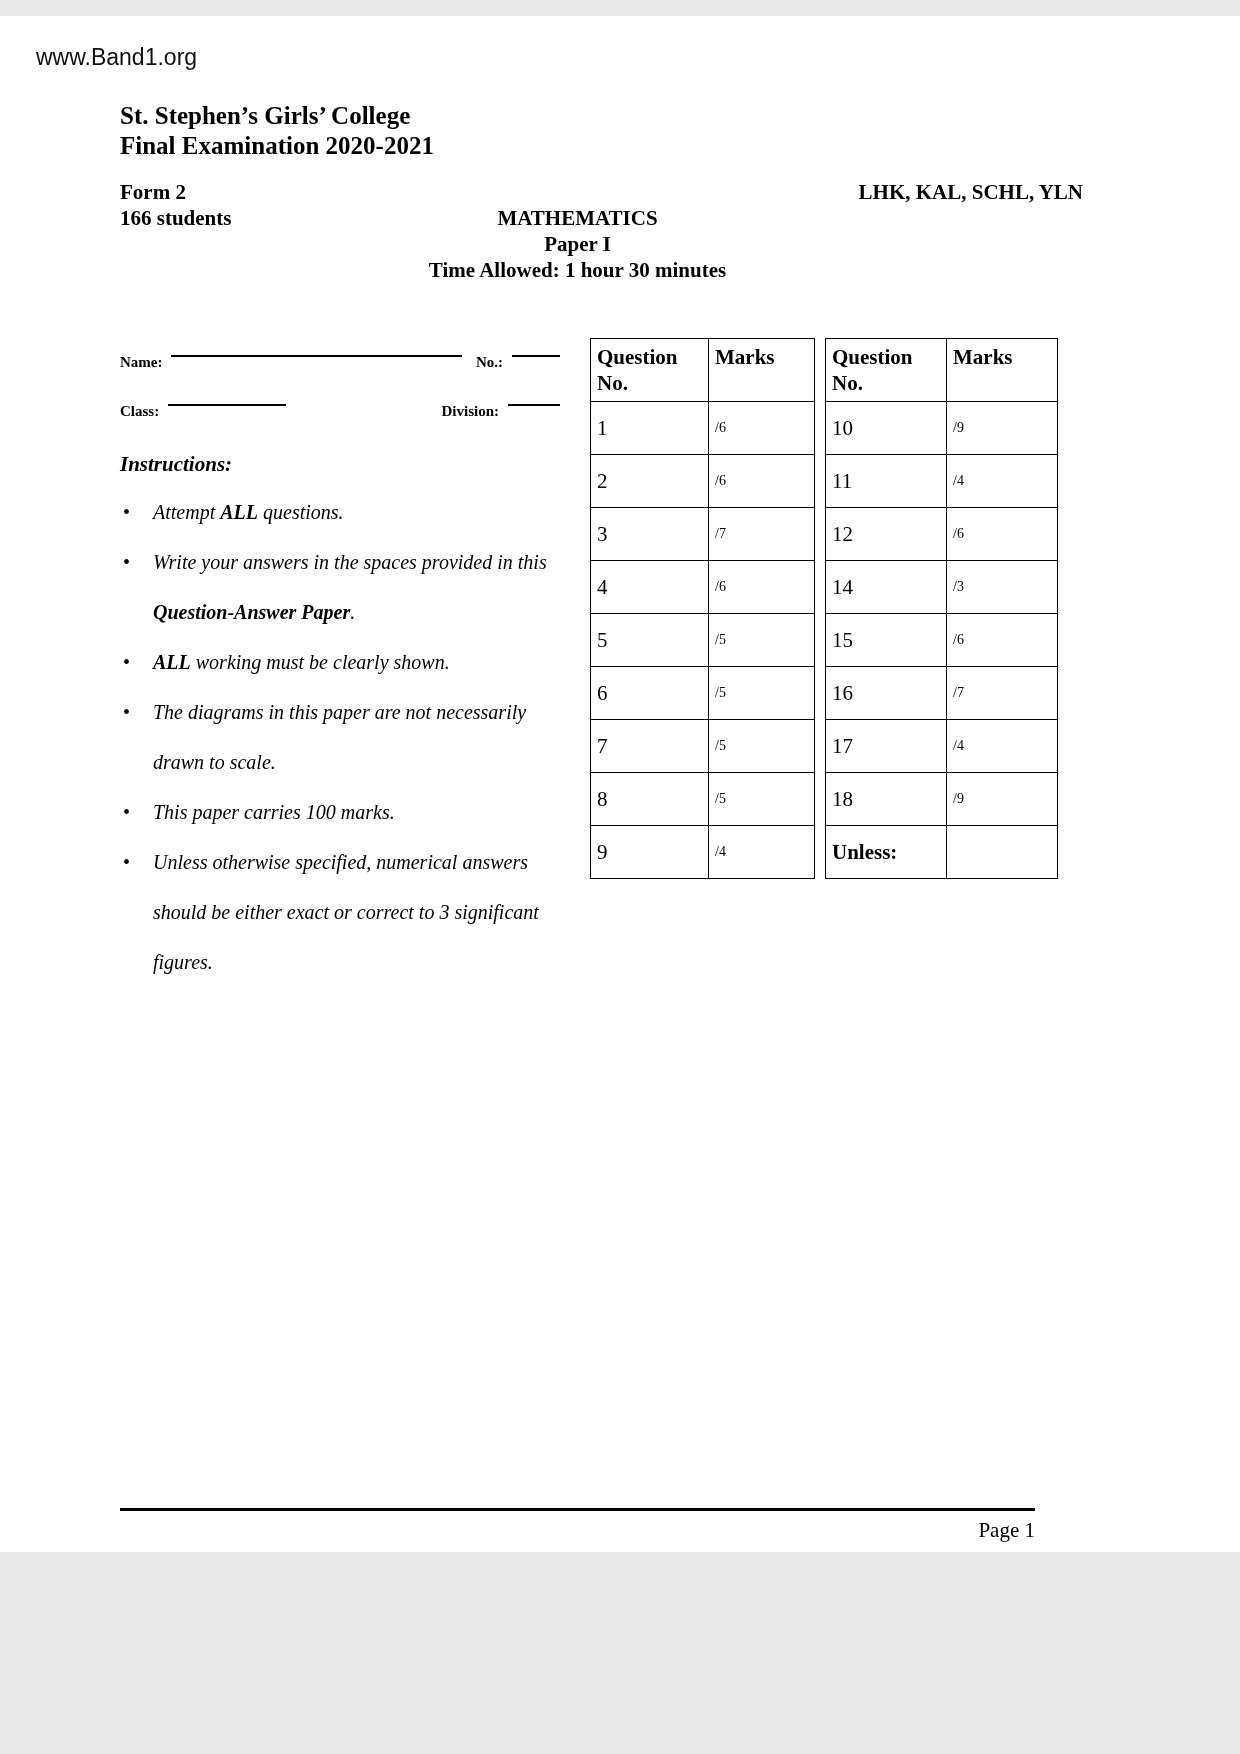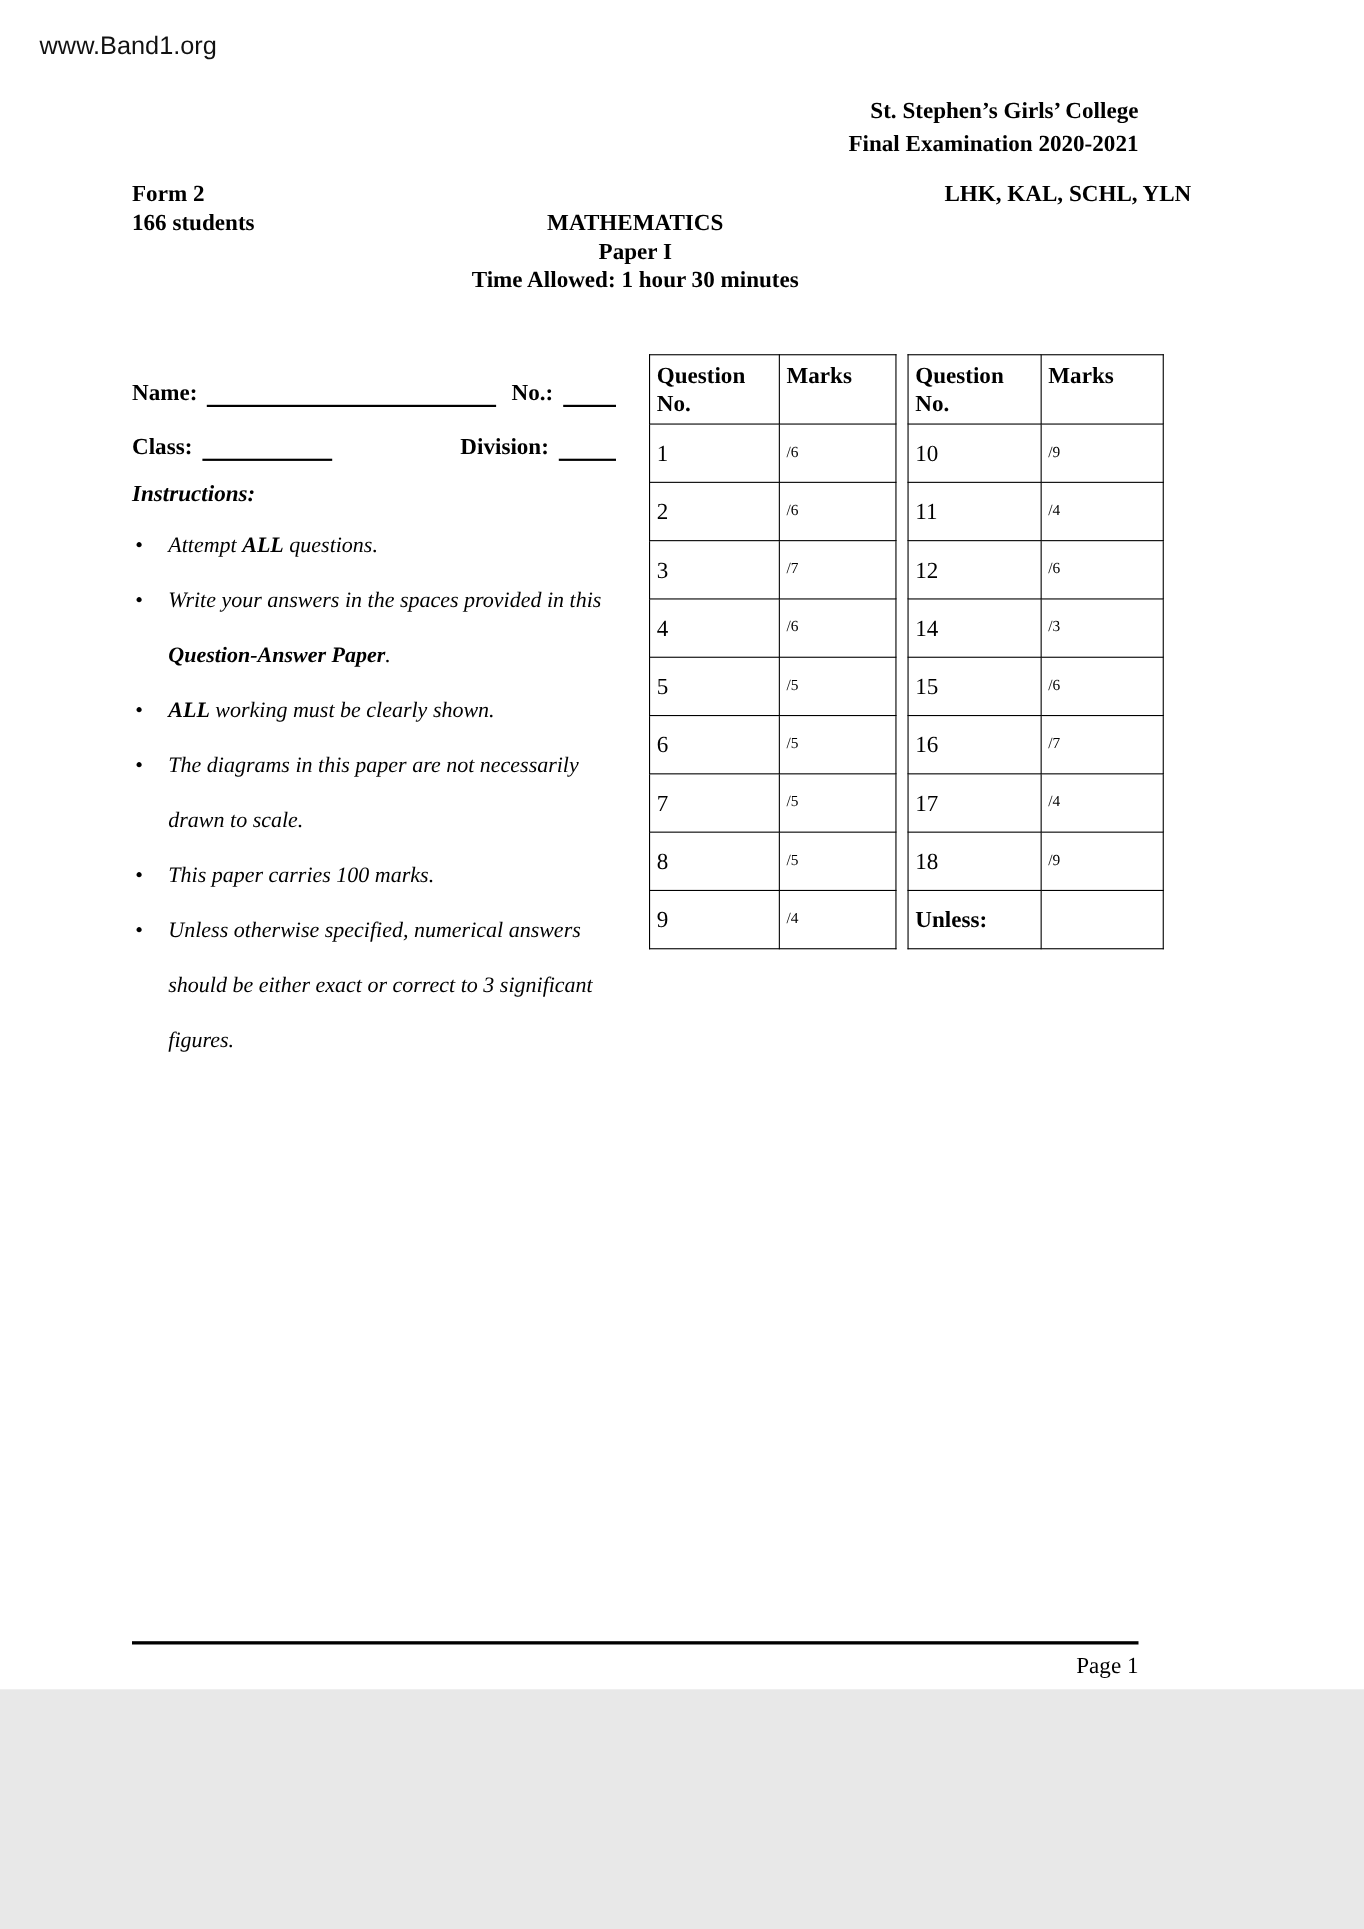--- a/index.html
+++ b/index.html
@@ -2,53 +2,53 @@
 <html><head>
 <meta charset="utf-8">
 <style>
   html,body { margin:0; padding:0; background:#e8e8e8; }
   .page {
     position:relative;
     width:1240px; height:1536px;
     background:#ffffff;
     font-family:"Liberation Serif", serif;
     color:#000;
-    margin:0 auto;
+    margin:16px auto;
     overflow:hidden;
   }
   .watermark {
     position:absolute; top:28px; left:36px;
     font-family:"Liberation Sans", sans-serif;
     font-size:23px; color:#111;
   }
   .main-title {
     position:absolute; top:85px; left:120px; right:205px;
-    text-align:right; font-weight:bold; font-size:21px; line-height:30px;
+    text-align:left; font-weight:bold; font-size:25px; line-height:30px;
   }
   .subheader {
     position:absolute; top:163px; left:120px; right:205px; height:110px;
   }
   .subheader .left-block {
     position:absolute; left:0; top:0;
     font-weight:bold; font-size:21px; line-height:26px;
   }
   .subheader .right-block {
     position:absolute; right:-48px; top:0;
     font-weight:bold; font-size:21px; line-height:26px;
   }
   .subheader .center-block {
     padding-top:26px; text-align:center;
     font-weight:bold; font-size:21px; line-height:26px;
   }
   .left-col {
     position:absolute; left:120px; top:338px; width:440px;
   }
   .field-row {
-    display:flex; align-items:flex-end;
-    font-weight:bold; font-size:21px; height:32px; margin-bottom:17px;
+    display:flex; align-items:flex-start;
+    font-weight:bold; font-size:15px; height:32px; margin-bottom:17px;
   }
   .blank {
     display:inline-block; border-bottom:2px solid #000; height:1px;
   }
   .instr-heading {
     font-weight:bold; font-style:italic; font-size:21px;
     margin-top:12px; margin-bottom:2px;
   }
   ul.instr-list {
     list-style:none; margin:10px 0 0 0; padding:0;

